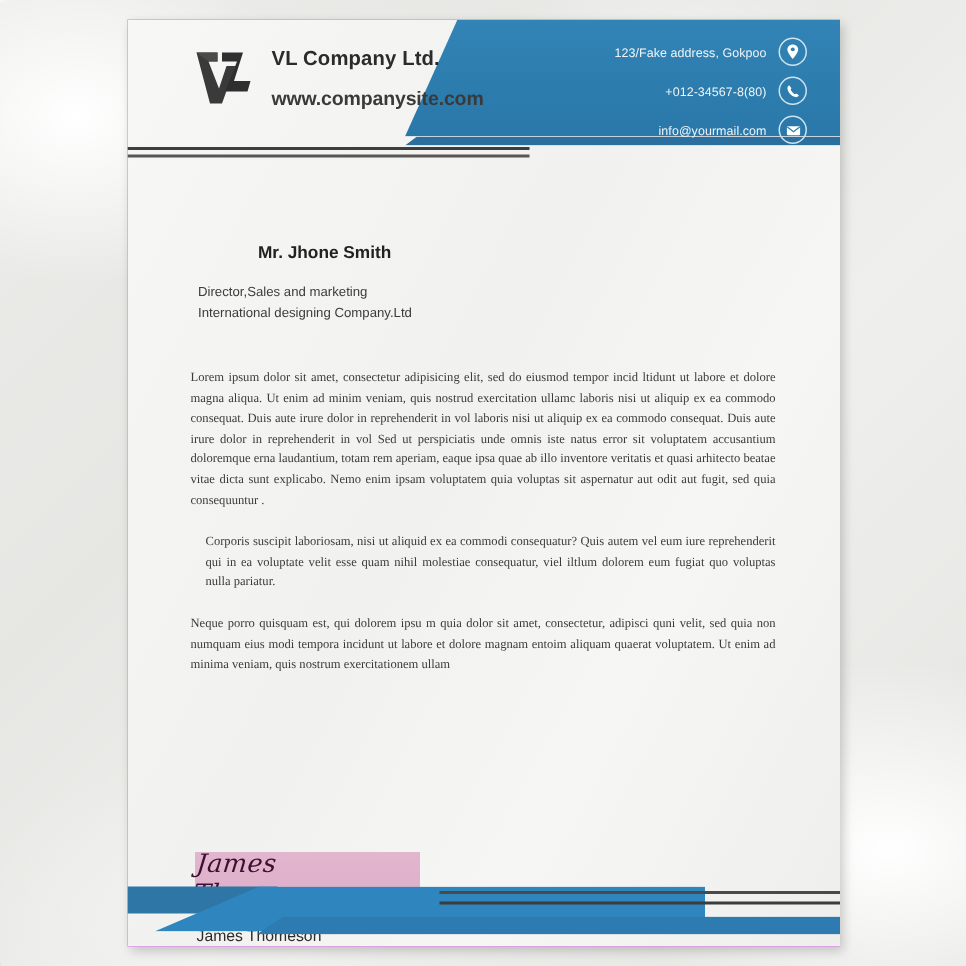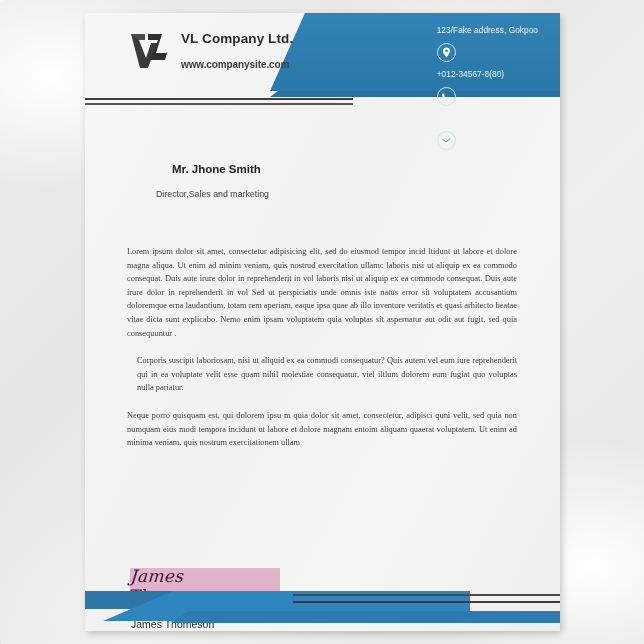--- a/index.html
+++ b/index.html
@@ -96,41 +96,41 @@
   }
   #logo-mark { width: 42px; height: 40px; display: block; }
   #logo-text-wrap { line-height: 1.15; }
   #company-name {
     font-size: 13.5px;
     font-weight: bold;
     color: #2b2b2b;
     letter-spacing: .1px;
   }
   #company-site {
-    font-size: 10px;
+    font-size: 13px;
     font-weight: bold;
     color: #3a3a3a;
     letter-spacing: -.1px;
     margin-top: 12px;
   }
 
   
   #contact-list {
     position: absolute;
     right: 22px; top: 12px;
     z-index: 5;
     display: flex;
     flex-direction: column;
     gap: 7px;
   }
   .contact-row {
     display: flex;
+    align-items: center;
     justify-content: flex-end;
     gap: 8px;
-    flex-direction: column;
   }
   .contact-text {
     font-size: 8.3px;
     color: #eef4f8;
     letter-spacing: .05px;
     white-space: nowrap;
   }
   .contact-icon {
     width: 17px; height: 17px;
     border: 1px solid #cfe3ef;
@@ -156,21 +156,20 @@
     font-size: 11.5px;
     font-weight: bold;
     color: #222;
     margin-bottom: 13px;
     padding-left: 40px;
   }
   .recipient-line {
     font-size: 8.8px;
     color: #3c3c3c;
     line-height: 1.55;
-    margin-left: 24px;
   }
 
   #paragraphs {
     position: absolute;
     left: 42px; top: 132px;
     width: 390px;
   }
   .para {
     font-size: 8.4px;
     line-height: 1.62;
@@ -298,20 +297,21 @@
         </span>
       </div>
     </div>
   </div>
 
   <div id="letter-body">
 
     <div id="recipient">
       <div id="recipient-name">Mr. Jhone Smith</div>
       <div class="recipient-line">Director,Sales and marketing</div>
+      <div class="recipient-line">International designing Company.Ltd</div>
     </div>
 
     <div id="paragraphs">
       <p class="para">Lorem ipsum dolor sit amet, consectetur adipisicing elit, sed do eiusmod tempor incid ltidunt ut labore et dolore magna aliqua. Ut enim ad minim veniam, quis nostrud exercitation ullamc laboris nisi ut aliquip ex ea commodo consequat. Duis aute irure dolor in reprehenderit in vol laboris nisi ut aliquip ex ea commodo consequat. Duis aute irure dolor in reprehenderit in vol Sed ut perspiciatis unde omnis iste natus error sit voluptatem accusantium doloremque erna laudantium, totam rem aperiam, eaque ipsa quae ab illo inventore veritatis et quasi arhitecto beatae vitae dicta sunt explicabo. Nemo enim ipsam voluptatem quia voluptas sit aspernatur aut odit aut fugit, sed quia consequuntur .</p>
       <p class="para indented">Corporis suscipit laboriosam, nisi ut aliquid ex ea commodi consequatur? Quis autem vel eum iure reprehenderit qui in ea voluptate velit esse quam nihil molestiae consequatur, viel iltlum dolorem eum fugiat quo voluptas nulla pariatur.</p>
       <p class="para">Neque porro quisquam est, qui dolorem ipsu m quia dolor sit amet, consectetur, adipisci quni velit, sed quia non numquam eius modi tempora incidunt ut labore et dolore magnam entoim aliquam quaerat voluptatem. Ut enim ad minima veniam, quis nostrum exercitationem ullam</p>
     </div>
 
     <div id="signature-swatch">
       <span id="signature-script">James Thomeson</span>

